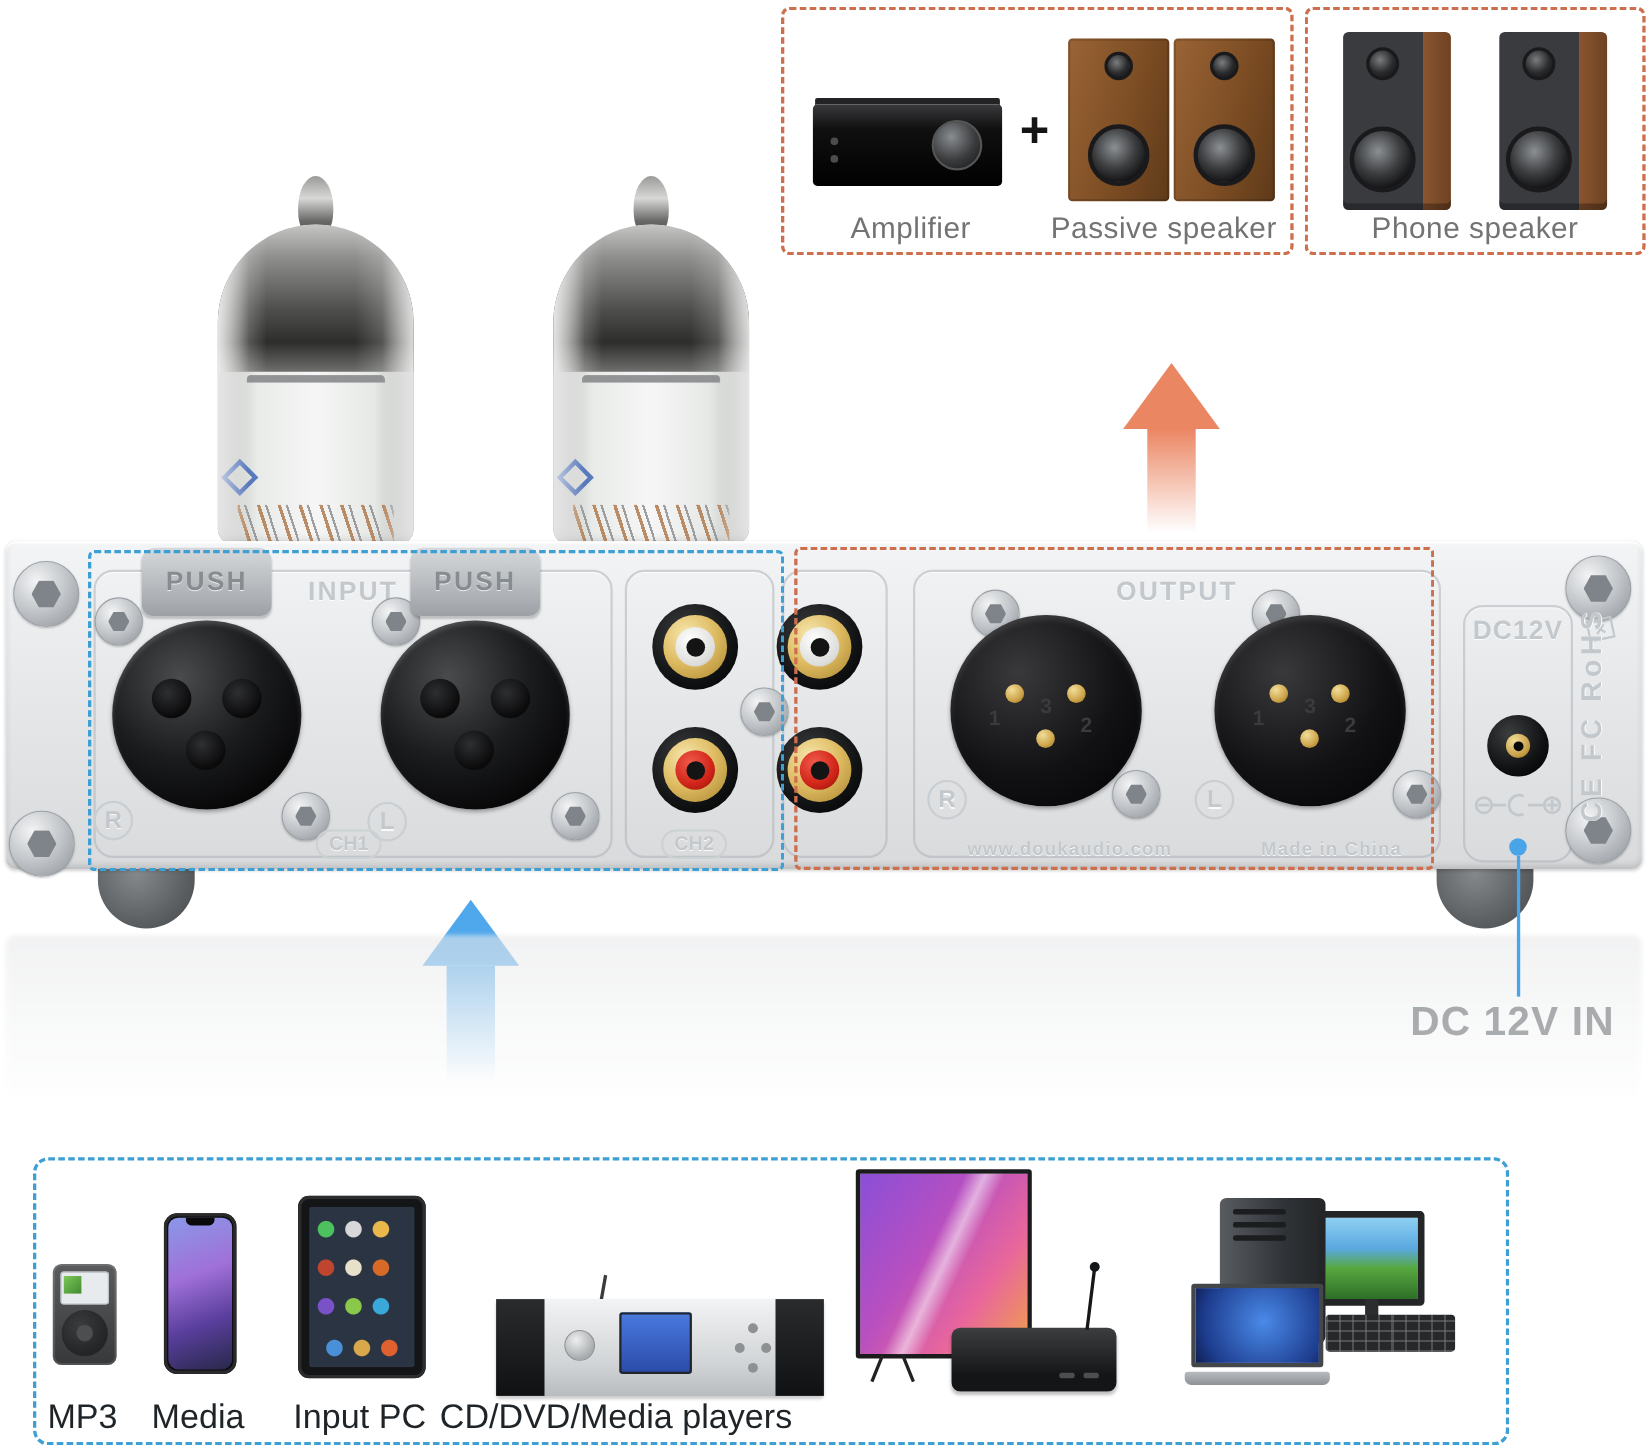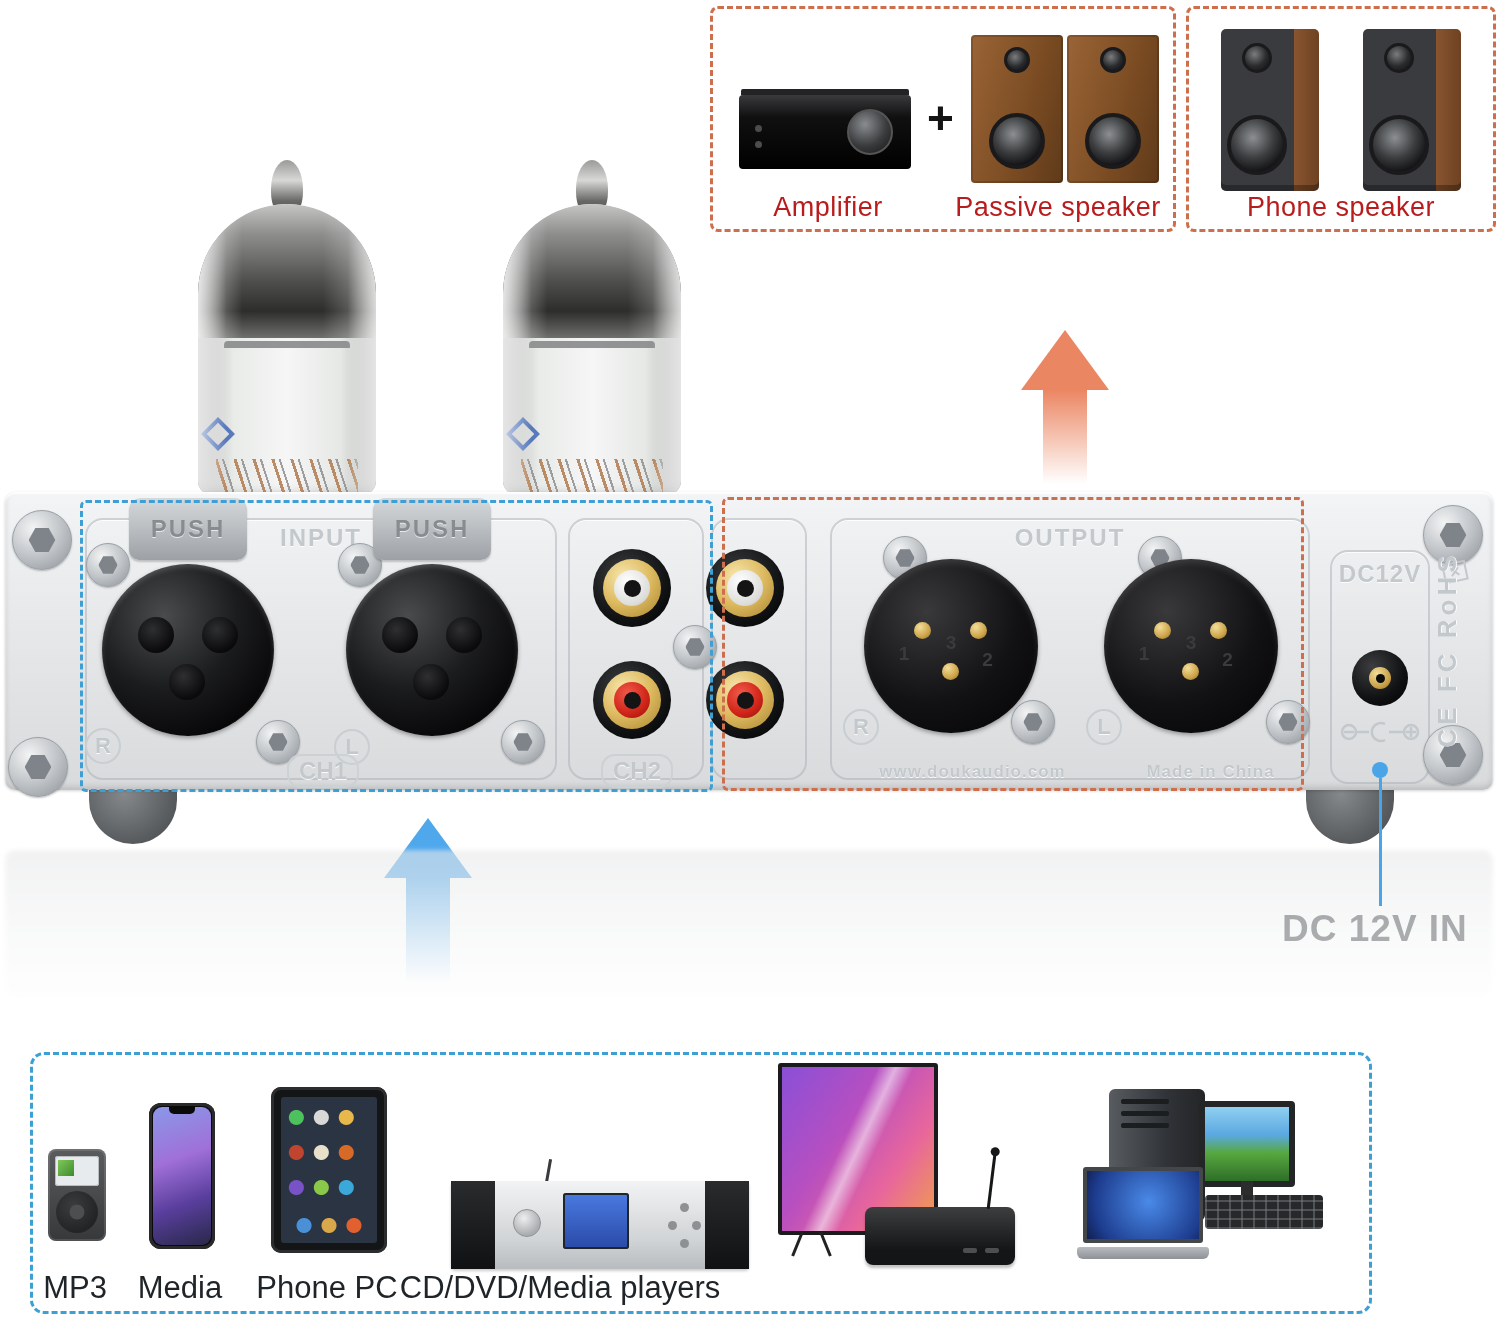--- a/index.html
+++ b/index.html
@@ -28,21 +28,21 @@
   .tube-wires { position: absolute; left: 18px; right: 18px; bottom: 2px; height: 34px;
     background: repeating-linear-gradient(72deg, rgba(0,0,0,0) 0 9px, #b07a4e 9px 12px, rgba(0,0,0,0) 12px 16px, #8f8f91 16px 18px); opacity:.85; }
   .tube-logo { position: absolute; left: 8px; bottom: 17%; width: 24px; height: 24px;
     border: 4px solid #2a55b0; transform: rotate(45deg); opacity: .75; }
   .tube-gloss { position:absolute; inset:0; border-radius: 89px 89px 14px 14px;
     background: linear-gradient(90deg,rgba(255,255,255,.7),rgba(255,255,255,0) 16%,rgba(255,255,255,0) 84%,rgba(255,255,255,.7)); }
 
   
   .obox { position: absolute; border: 3px dashed #cd6e4d; border-radius: 8px; background: #fff; }
   .obox-label-row { position: absolute; left: 0; right: 0; bottom: 6px; display: flex; }
-  .obox-label { flex: 1; text-align: center; font-size: 27px; color: #b91c1c; letter-spacing: .5px; }
+  .obox-label { flex: 1; text-align: center; font-size: 27px; color: #737373; letter-spacing: .5px; }
   .amp { position: absolute; left: 26px; top: 86px; width: 172px; height: 74px; border-radius: 4px;
     background: linear-gradient(180deg,#3a3a3c,#101011 30%,#000); box-shadow: 0 -8px 0 -2px #232325; }
   .amp-knob { position: absolute; right: 18px; top: 14px; width: 46px; height: 46px; border-radius: 50%;
     background: radial-gradient(circle at 38% 32%, #8a8d90, #3a3c3e 55%, #141415); border: 2px solid #555; }
   .amp-dot { position: absolute; width: 7px; height: 7px; border-radius: 50%; background: #4a4c4e; }
   .plus-sign { position: absolute; font-size: 46px; font-weight: bold; color: #141414; }
   .pspk { position: absolute; width: 92px; height: 148px; border-radius: 4px;
     background: linear-gradient(105deg,#9a6436,#7a4b22 60%,#5e3a1a);
     box-shadow: inset 0 0 0 2px rgba(0,0,0,.15); }
   .aspk { position: absolute; width: 98px; height: 162px; border-radius: 5px;
@@ -102,21 +102,21 @@
   .rca-ins.red { background: radial-gradient(circle at 38% 32%, #f05a4a, #d02418 60%, #8e130b); }
   .rca-hole { width: 17px; height: 17px; border-radius: 50%; background: #141414; }
   .xlrm { position: absolute; width: 174px; height: 174px; border-radius: 50%;
     background: radial-gradient(circle at 36% 30%, #39393b, #121214 55%, #020203);
     box-shadow: 0 2px 4px rgba(0,0,0,.35), inset 0 4px 6px rgba(255,255,255,.12); }
   .xlr-pin { position: absolute; width: 17px; height: 17px; border-radius: 50%;
     background: radial-gradient(circle at 35% 30%, #f2dd9a, #cda44a 60%, #8f6d1e); }
   .pin-num { position: absolute; font-size: 19px; color: #3a3b3d; font-weight: bold; }
   .rl-mark { position: absolute; width: 36px; height: 36px; border-radius: 50%; border: 2px solid #c9ced2;
     display: flex; align-items: center; justify-content: center; font-size: 22px; }
-  .ch-mark { position: absolute; border: 2px solid #ccd1d4; border-radius: 14px; padding: 1px 10px; font-size: 24px; }
+  .ch-mark { position: absolute; border: 2px solid #ccd1d4; border-radius: 14px; padding: 1px 10px; font-size: 18px; }
   .engrave-line { position: absolute; font-size: 17px; letter-spacing: 1px; }
   .dc-jack { position: absolute; width: 56px; height: 56px; border-radius: 50%;
     background: radial-gradient(circle at 36% 30%, #3c3d3f, #101112 60%, #000);
     display: flex; align-items: center; justify-content: center; }
   .dc-jack-ring { width: 22px; height: 22px; border-radius: 50%;
     background: radial-gradient(circle at 35% 30%, #f2dd9a, #c79e44 65%, #8f6d1e);
     display: flex; align-items: center; justify-content: center; }
   .dc-jack-hole { width: 9px; height: 9px; border-radius: 50%; background: #0a0a0a; }
   .cert { position: absolute; transform: rotate(-90deg); transform-origin: center; white-space: nowrap;
     font-size: 26px; letter-spacing: 4px; }
@@ -459,16 +459,16 @@
     </div>
     <div class="keyboard" style="left:1172px; top:140px;"></div>
     <div class="laptop" style="left:1044px; top:112px;">
       <div class="laptop-screen"></div>
       <div class="laptop-base"></div>
     </div>
   </div>
 
   <div class="src-label" style="left:75px;">MP3</div>
   <div class="src-label" style="left:180px;">Media</div>
-  <div class="src-label" style="left:327px;">Phone PC</div>
+  <div class="src-label" style="left:327px;">Input PC</div>
   <div class="src-label" style="left:560px;">CD/DVD/Media players</div>
 
 </div>
 
 </body></html>

